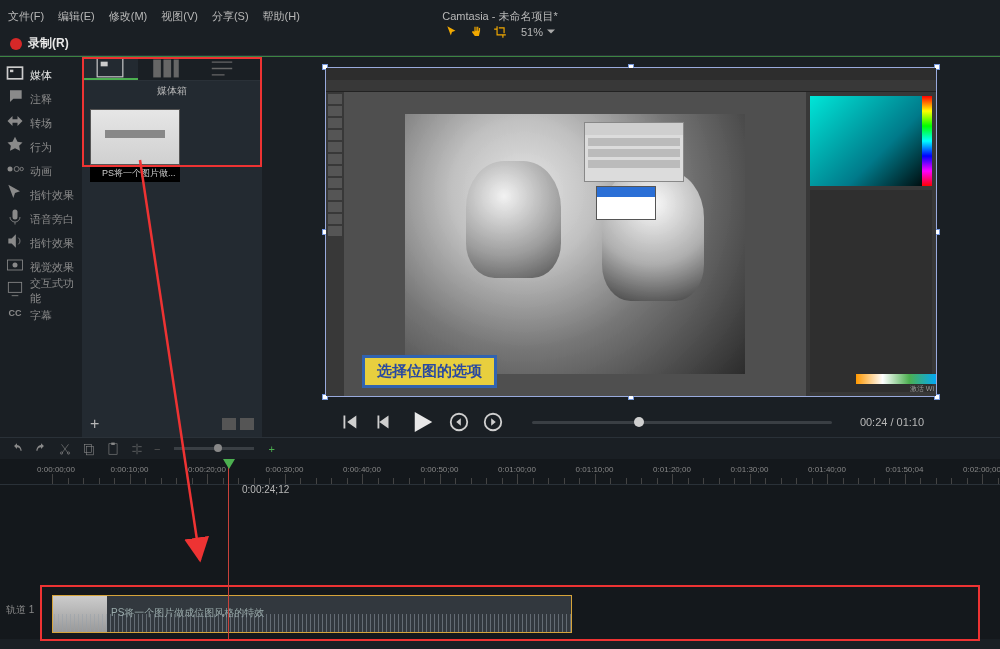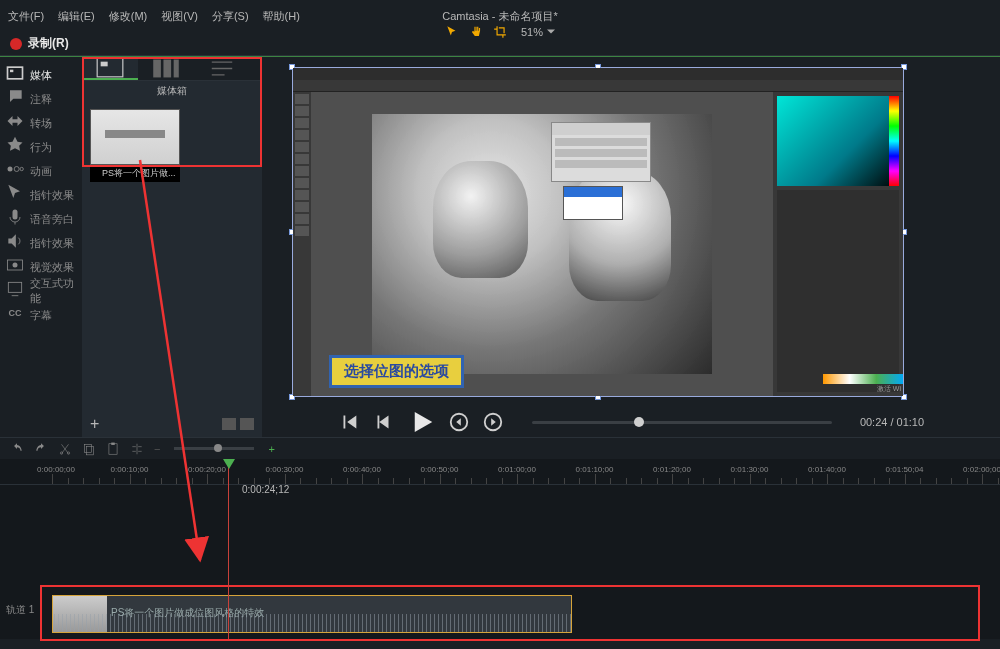--- a/index.html
+++ b/index.html
@@ -46,21 +46,21 @@
 .mediabin .thumb .cap { background: #000; color: #ccc; font-size: 9px; padding: 2px 9px; white-space: nowrap; overflow: hidden; text-overflow: ellipsis; display:flex; align-items:center; gap:3px; }
 .mediabin .thumb .cap::before { content:""; width:8px; height:6px; background:#888; display:inline-block; }
 .mediabin .red-box { position: absolute; left: 0; top: 0; width: 180px; height: 110px; border: 2px solid #e33; pointer-events: none; }
 .mediabin .footer { margin-top: auto; height: 26px; display: flex; align-items: center; justify-content: space-between; padding: 0 8px; }
 .mediabin .footer .plus { color: #b8b8b8; font-size: 16px; cursor: pointer; }
 .mediabin .footer .views { display: flex; gap: 4px; }
 .mediabin .footer .views span { width: 14px; height: 12px; background: #555; display:inline-block; }
 
 
 .preview { flex: 1; background: #1a1f24; display: flex; flex-direction: column; }
-.canvas-wrap { flex: 1; display: flex; align-items: center; padding: 10px 30px; }
+.canvas-wrap { flex: 1; display: flex; align-items: center; justify-content: center; padding: 10px 30px; }
 .canvas { width: 612px; height: 330px; border: 1px solid #9ad; position: relative; background: #3a3a3a; }
 .canvas .handle { position: absolute; width: 6px; height: 6px; background: #fff; border: 1px solid #79d; }
 .canvas .h-tl { top:-4px; left:-4px; } .canvas .h-tr { top:-4px; right:-4px; }
 .canvas .h-bl { bottom:-4px; left:-4px; } .canvas .h-br { bottom:-4px; right:-4px; }
 .canvas .h-t { top:-4px; left:50%; margin-left:-3px; } .canvas .h-b { bottom:-4px; left:50%; margin-left:-3px; }
 .canvas .h-l { left:-4px; top:50%; margin-top:-3px; } .canvas .h-r { right:-4px; top:50%; margin-top:-3px; }
 
 
 .ps { position: absolute; inset: 0; background: #474747; }
 .ps .ps-menubar { height: 12px; background: #2d2d2d; }

